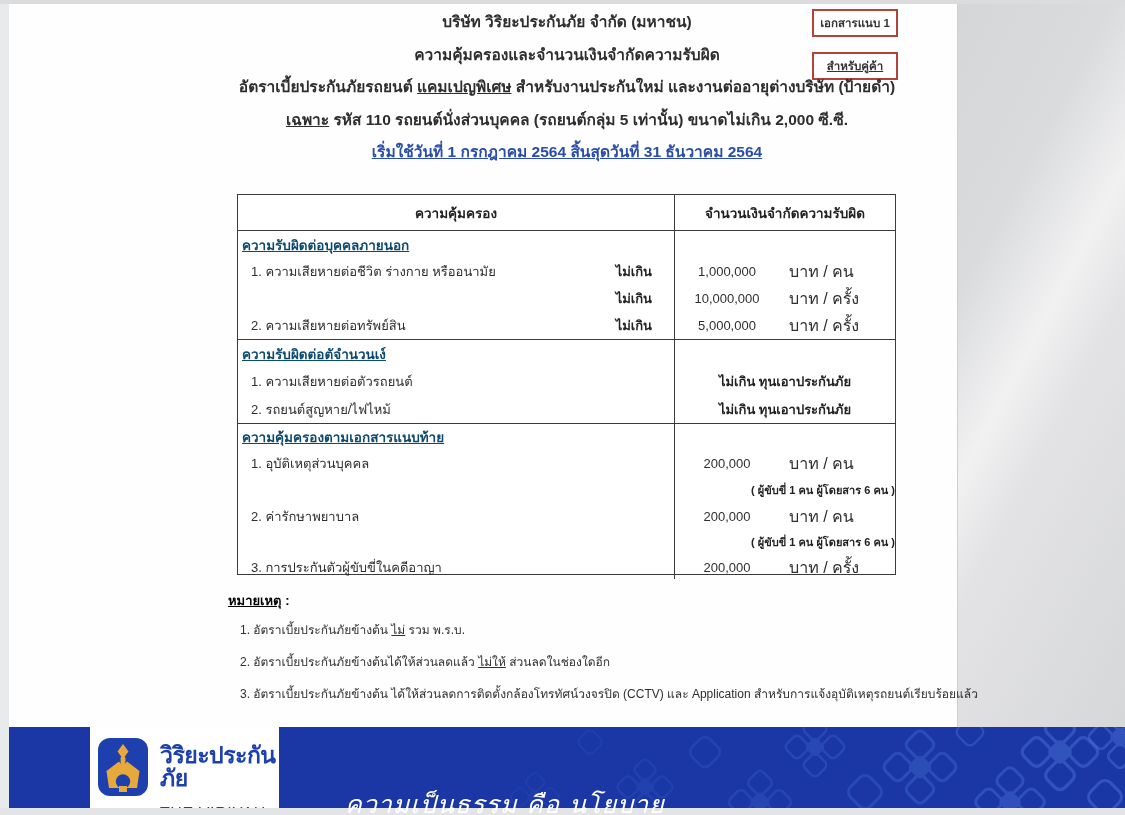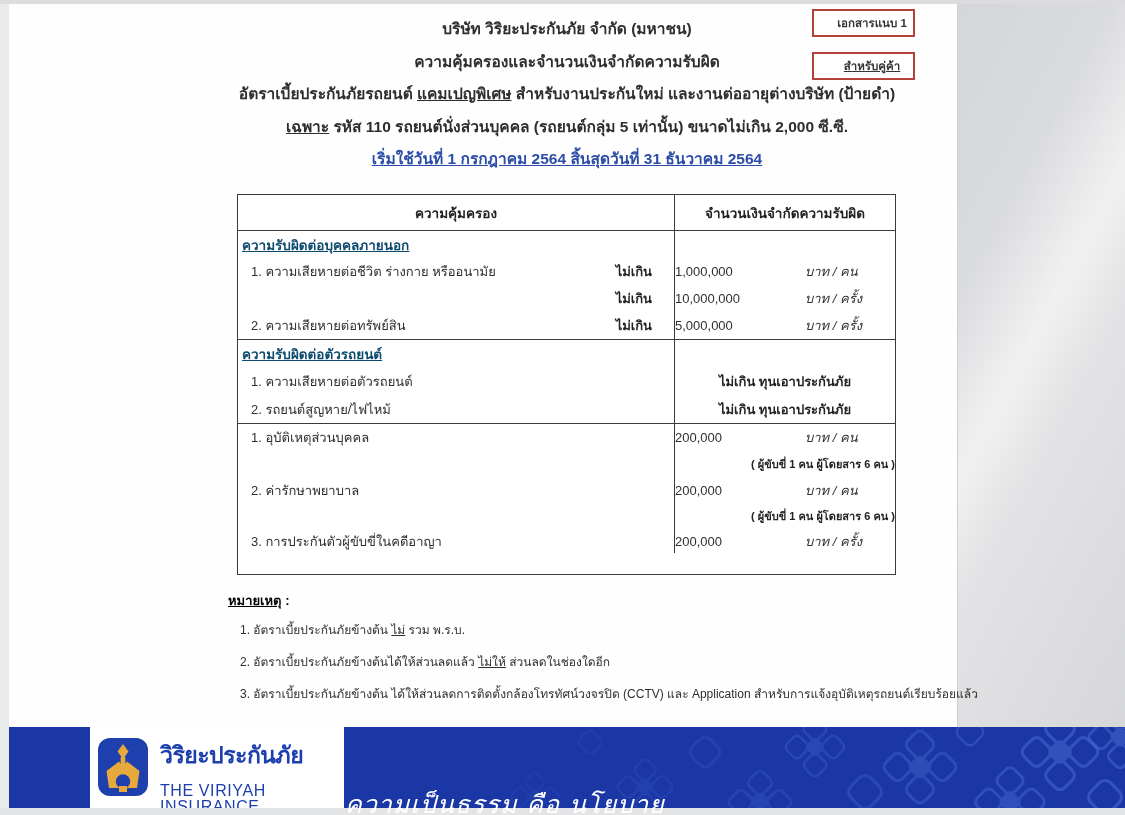--- a/index.html
+++ b/index.html
@@ -17,26 +17,26 @@
     background:linear-gradient(118deg,#d5d6d8 0%,#dadbdd 28%,#f1f1f2 46%,#e3e3e5 58%,#d6d7d9 100%);
     border-left:1px solid #cfcfd2;
   }
   .doc{position:absolute;left:9px;top:4px;width:948px;height:723px;background:#fefefe;}
   .bottom-strip{position:absolute;left:0;top:808px;width:1125px;height:7px;background:#e3e4e6;}
 
   
   .tag{
     position:absolute;left:812px;width:82px;height:24px;background:#fff;
     border:2px solid #b2423a;display:flex;align-items:center;justify-content:center;
-    font-size:11.5px;font-weight:bold;color:#333;padding-left:17px;
+    font-size:11.5px;font-weight:bold;color:#333;
   }
   .tag1{top:9px;} .tag2{top:52px;text-decoration:underline;}
 
   
-  .titles{position:absolute;left:237px;top:21px;width:660px;text-align:center;color:#2e2e2e;}
+  .titles{position:absolute;left:237px;top:14px;width:660px;text-align:center;color:#2e2e2e;}
   .tline{font-size:15.5px;font-weight:bold;line-height:1.0;margin-bottom:17px;white-space:nowrap;}
   .tline .u{text-decoration:underline;text-align:right;}
   .tline.blue{color:#2b4da8;text-decoration:underline;}
 
   
   .tbl{
     position:absolute;left:237px;top:194px;width:659px;height:381px;
     border:1.5px solid #3a3a3a;background:#fff;display:flex;flex-direction:column;
     color:#2f2f2f;box-sizing:border-box;
   }
@@ -44,36 +44,36 @@
   .cl{width:437px;border-right:1.4px solid #3a3a3a;display:flex;align-items:center;height:100%;box-sizing:border-box;}
   .cr{flex:1;display:flex;align-items:center;height:100%;}
   .thead{height:35px;border-bottom:1.4px solid #3a3a3a;text-align:right;}
   .thead .cl,.thead .cr{justify-content:center;font-weight:bold;font-size:13.5px;color:#222;}
   .sec{display:flex;flex-direction:column;}
   .sec + .sec{border-top:1.4px solid #3a3a3a;}
   .sechead{font-weight:bold;font-size:13.5px;color:#0c4a6e;}
   .sechead span{text-decoration:underline;padding-left:4px;}
   .item{padding-left:13px;font-size:13px;}
   .qual{margin-left:auto;padding-right:22px;font-weight:bold;font-size:13px;color:#222;}
-  .num{width:104px;text-align:left;font-size:13px;}
-  .unit{margin-left:26px;font-size:13px;font-style:italic;}
+  .num{width:104px;text-align:center;font-size:13px;}
+  .unit{margin-left:10px;font-size:16px;}
   .center-val{width:100%;text-align:center;font-weight:bold;font-size:13px;color:#222;}
   .paren{width:100%;text-align:right;font-weight:bold;font-size:11px;color:#222;}
 
   
   .notes{position:absolute;left:228px;top:590px;width:700px;color:#2f2f2f;}
   .notes .nhead{font-size:13px;font-weight:bold;color:#000000;margin-bottom:9px;}
   .notes .nhead .u{text-decoration:underline;}
   .notes .nitem{font-size:12px;margin:0 0 13px 12px;white-space:nowrap;}
   .notes .nitem .u{text-decoration:underline;}
 
   
   .footer-band{position:absolute;left:9px;top:727px;width:1116px;height:81px;background:#1a37a5;overflow:hidden;}
   .pattern{position:absolute;right:0;top:0;height:81px;}
-  .logo-box{position:absolute;left:81px;top:0;width:254px;height:81px;background:#fff;}
+  .logo-box{position:absolute;left:81px;top:0;width:189px;height:81px;background:#fff;}
   .logo-sq{position:absolute;left:8px;top:11px;width:50px;height:58px;}
   .brand{position:absolute;left:70px;top:17px;line-height:1;}
   .brand-th{font-size:23px;font-weight:bold;color:#1e40ae;letter-spacing:-0.5px;}
   .brand-en{font-size:16px;font-weight:normal;color:#1e40ae;letter-spacing:0.6px;margin-top:16px;}
   .slogan{
     position:absolute;left:345px;top:746px;color:#ffffff;
     font-size:25px;font-style:italic;letter-spacing:1px;white-space:nowrap;
     font-family:"DejaVu Sans","Liberation Sans",sans-serif;
     margin-top:38px;
   }
@@ -145,21 +145,21 @@
       <div class="cr">
           <span class="num">5,000,000</span>
           <span class="unit">บาท / ครั้ง</span>
         </div>
     </div>
   </div>
 
   <div class="sec">
     <div class="trow" style="height:27px">
       <div class="cl sechead">
-          <span>ความรับผิดต่อตัวรถยนต์</span>
+          <span>ความรับผิดต่อตัจำนวนเง์</span>
         </div>
       <div class="cr"></div>
     </div>
     <div class="trow" style="height:28px">
       <div class="cl">
           <span class="item">1.  ความเสียหายต่อตัวรถยนต์</span>
         </div>
       <div class="cr">
           <span class="center-val">ไม่เกิน ทุนเอาประกันภัย</span>
         </div>
@@ -168,20 +168,26 @@
       <div class="cl">
           <span class="item">2.  รถยนต์สูญหาย/ไฟไหม้</span>
         </div>
       <div class="cr">
           <span class="center-val">ไม่เกิน ทุนเอาประกันภัย</span>
         </div>
     </div>
   </div>
 
   <div class="sec">
+    <div class="trow" style="height:26px">
+      <div class="cl sechead">
+          <span>ความคุ้มครองตามเอกสารแนบท้าย</span>
+        </div>
+      <div class="cr"></div>
+    </div>
     <div class="trow" style="height:27px">
       <div class="cl">
           <span class="item">1.  อุบัติเหตุส่วนบุคคล</span>
         </div>
       <div class="cr">
           <span class="num">200,000</span>
           <span class="unit">บาท / คน</span>
         </div>
     </div>
     <div class="trow" style="height:26px">

